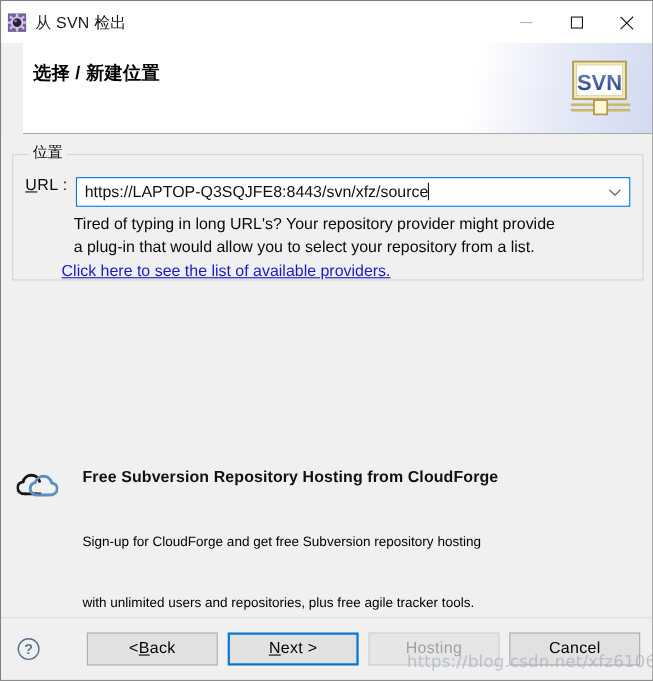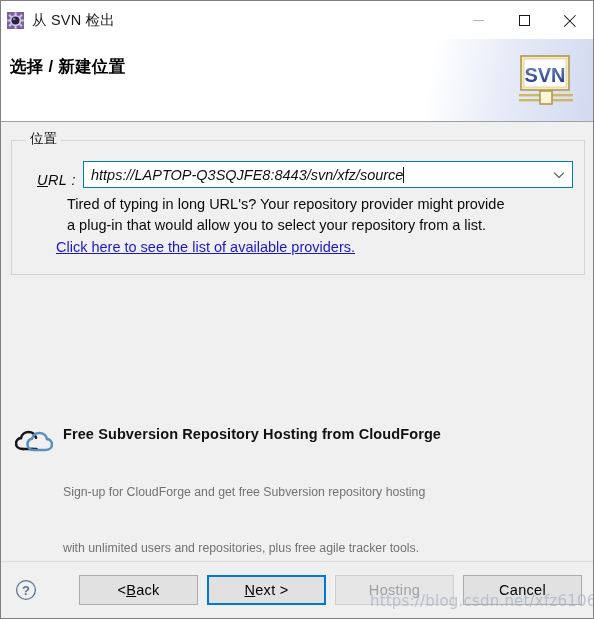--- a/index.html
+++ b/index.html
@@ -106,20 +106,21 @@
   .winbtn .glyph-close::after  { transform: translateX(-50%) rotate(-45deg); }
 
   
   .wizard-header {
     position: relative;
     height: 82px;
     background: #ffffff;
     border-bottom: 1px solid #a0a0a0;
     flex: 0 0 auto;
     overflow: hidden;
+    margin-left: 20px;
   }
   .header-gradient {
     position: absolute;
     right: 0;
     top: 0;
     width: 205px;
     height: 82px;
     background:
       linear-gradient(100deg, rgba(255,255,255,1) 0%, rgba(255,255,255,1) 22%,
                       rgba(226,231,246,0.85) 58%, rgba(208,216,240,0.95) 100%);
@@ -149,44 +150,43 @@
     background: #f0f0f0;
     overflow: hidden;
   }
 
   
   .groupbox {
     position: absolute;
     left: 10px;
     top: 18px;
     width: 574px;
-    height: 135px;
+    height: 115px;
     box-sizing: border-box;
     border: 1px solid #d4d4d4;
     background: #f0f0f0;
   }
   .group-legend {
     position: absolute;
     left: 14px;
     top: -11px;
     background: #f0f0f0;
     padding: 0 4px;
     font-size: 13.5px;
     color: #0a0a0a;
     line-height: 18px;
   }
 
   .url-row {
     position: absolute;
-    left: 25px;
+    left: 11px;
     top: 20px;
     right: 11px;
     display: flex;
-    align-items: flex-end;
-    font-style: italic;
+    align-items: flex-start;
   }
   .url-label {
     font-size: 14.5px;
     color: #0a0a0a;
     width: 46px;
     flex: 0 0 auto;
     letter-spacing: .4px;
   }
   .url-label u { text-decoration: underline; }
 
@@ -248,41 +248,41 @@
   }
 
   
   .promo {
     position: absolute;
     left: 14px;
     top: 303px;
     width: 470px;
     display: flex;
     align-items: flex-start;
-    gap: 10px;
+    gap: 22px;
   }
   .cloud-icon {
     width: 38px;
     height: 24px;
     flex: 0 0 auto;
     margin-top: 4px;
   }
   .promo-text { flex: 1 1 auto; }
   .promo-title {
     font-size: 14.5px;
     font-weight: bold;
     color: #111;
     line-height: 19px;
     margin-bottom: 2px;
     letter-spacing: .1px;
   }
   .promo-desc {
     font-size: 12.3px;
     line-height: 16px;
-    color: #737373;
+    color: #000000;
     margin-top: 40px;
   }
 
   
   .footer {
     position: relative;
     height: 56px;
     flex: 0 0 auto;
     background: #f0f0f0;
     border-top: 1px solid #dcdcdc;

